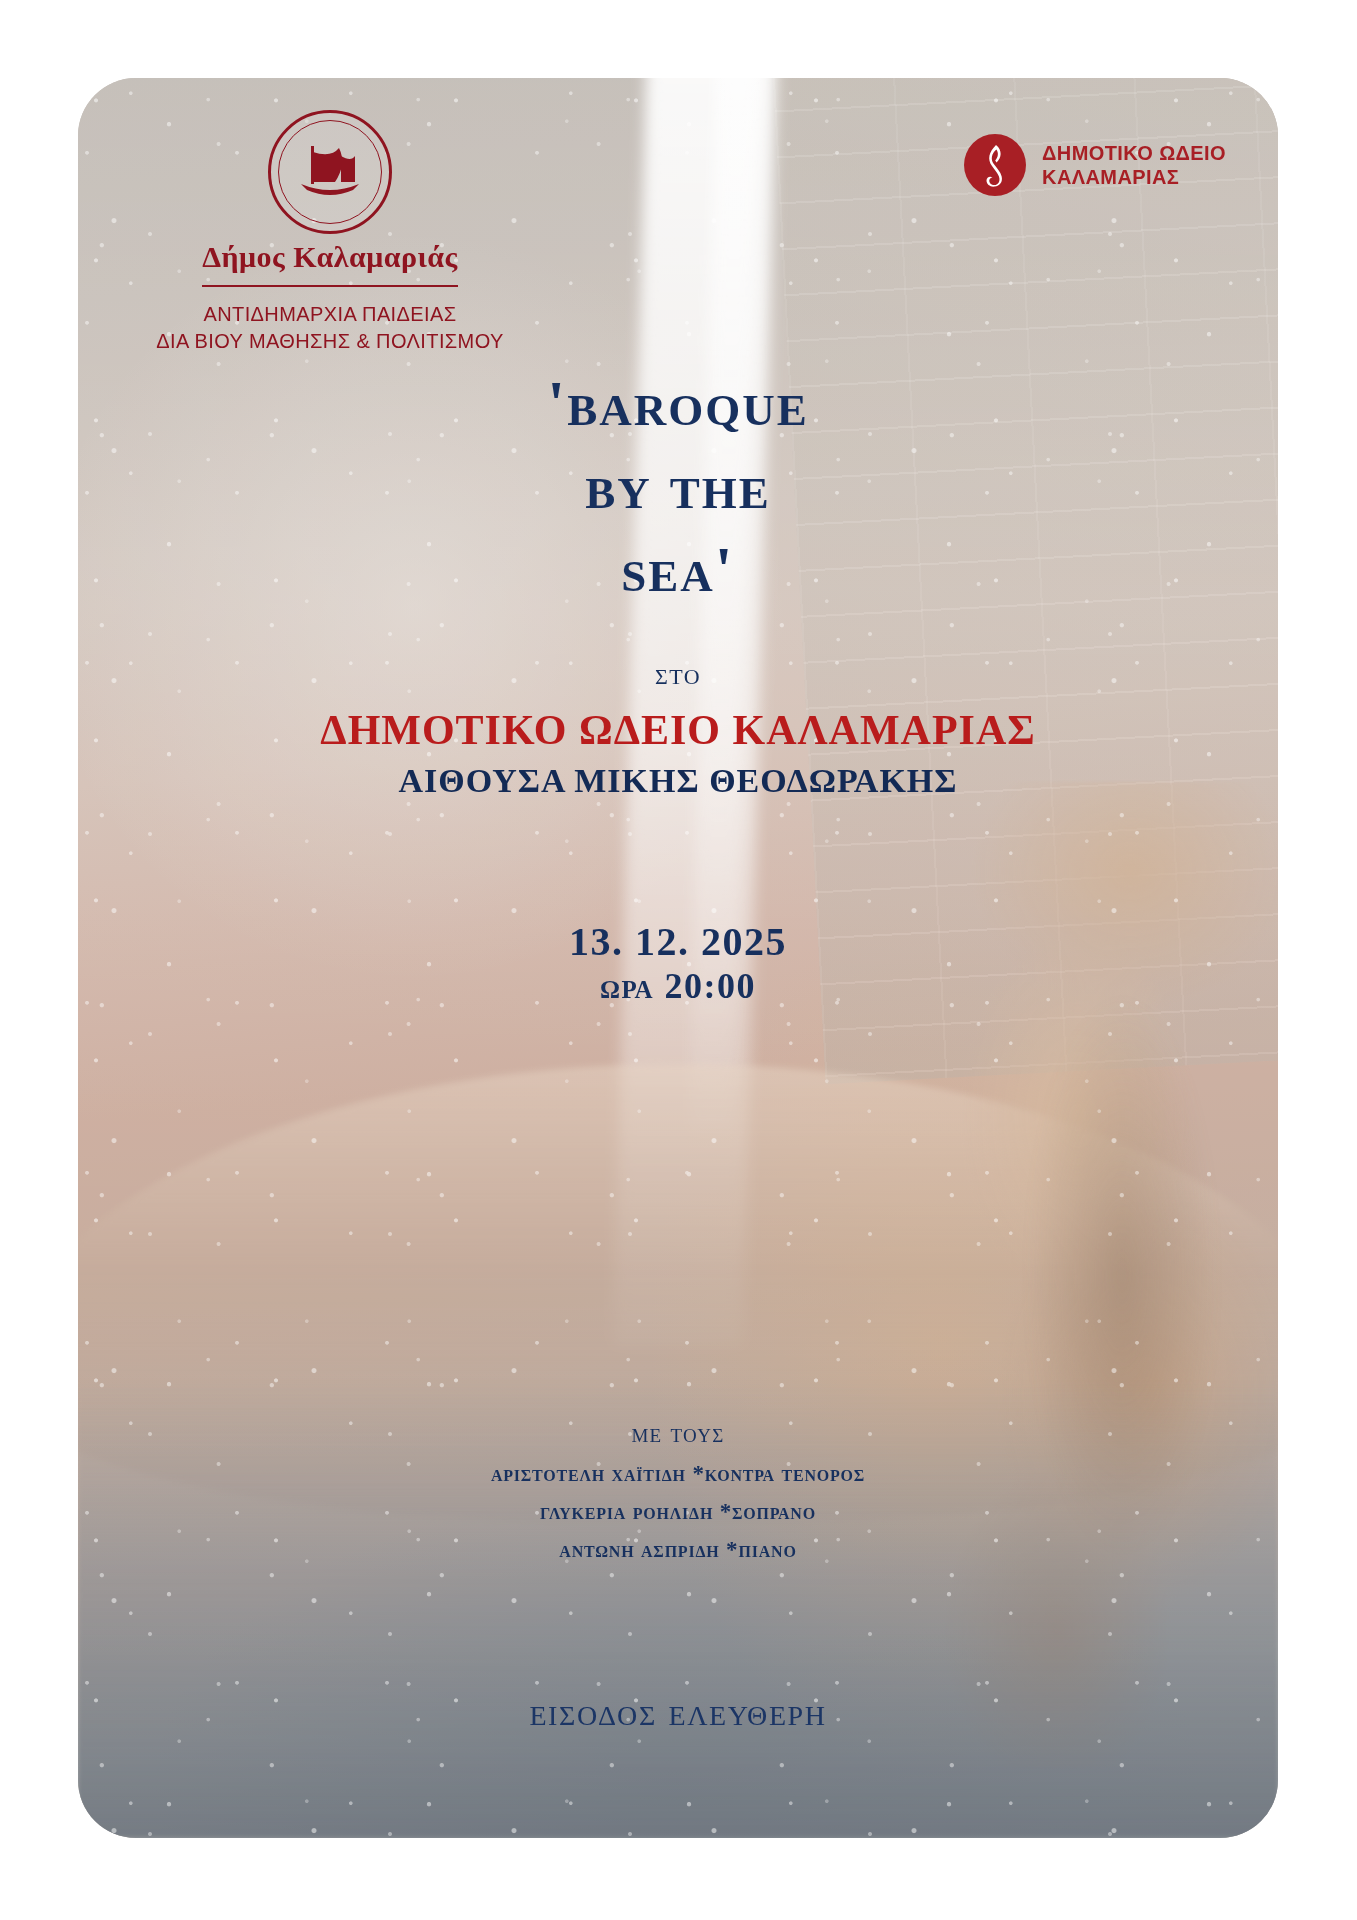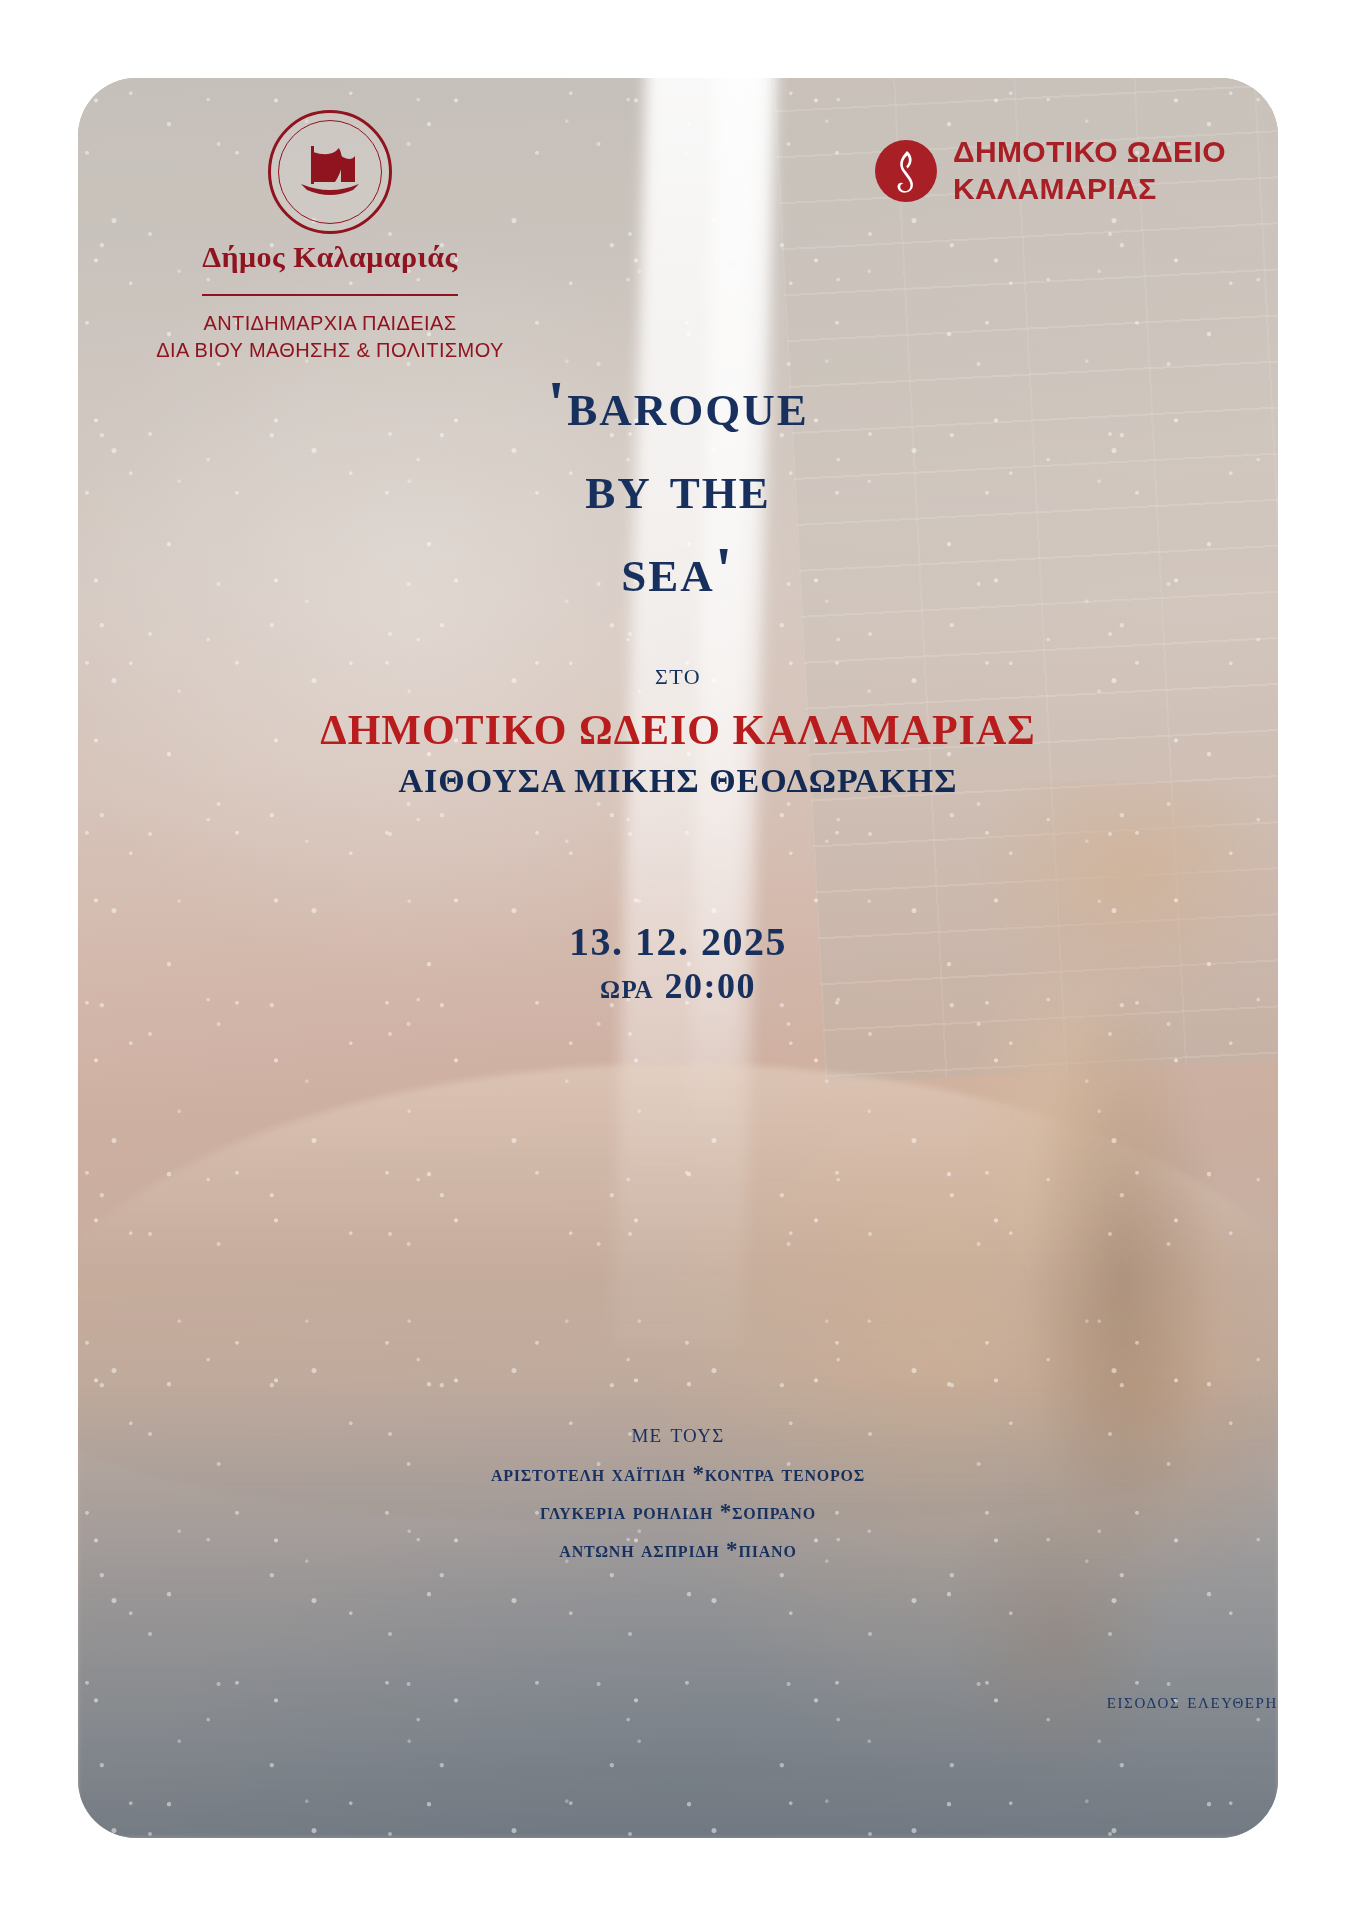--- a/index.html
+++ b/index.html
@@ -225,21 +225,21 @@
   .seal svg { position: relative; z-index: 2; }
   .logo-left .muni {
     font-family: "Liberation Serif", serif;
     font-weight: bold;
     font-size: 30px;
     letter-spacing: 0.5px;
     color: #8f1420;
     margin-top: 4px;
     border-bottom: 2.5px solid #8f1420;
     display: inline-block;
-    padding-bottom: 20px;
+    padding-bottom: 11px;
   }
   .logo-left .sub {
     font-family: "Liberation Sans", sans-serif;
     font-size: 20px;
     color: #8f1420;
     line-height: 1.35;
     margin-top: 14px;
     letter-spacing: 0.4px;
   }
 
@@ -258,21 +258,21 @@
     background: #a81f25;
     display: flex;
     align-items: center;
     justify-content: center;
     flex: none;
   }
   .clef-badge svg { display: block; }
   .logo-right .rtext {
     font-family: "Liberation Sans", sans-serif;
     font-weight: bold;
-    font-size: 30px;
+    font-size: 20px;
     line-height: 1.22;
     color: #a81f25;
     letter-spacing: 0.4px;
   }
 
   
   .main-text {
     position: absolute;
     left: 0;
     right: 0;
@@ -360,22 +360,22 @@
     letter-spacing: 0.8px;
     font-variant: small-caps;
     text-transform: lowercase;
   }
 
   .entry {
     position: absolute;
     left: 0;
     right: 0;
     top: 1610px;
-    text-align: right;
-    font-size: 22px;
+    text-align: center;
+    font-size: 40px;
     letter-spacing: 1.6px;
     color: #1b3565;
     font-variant: small-caps;
     text-transform: lowercase;
   }
 </style>
 </head>
 <body>
 
 <div class="poster-page">

